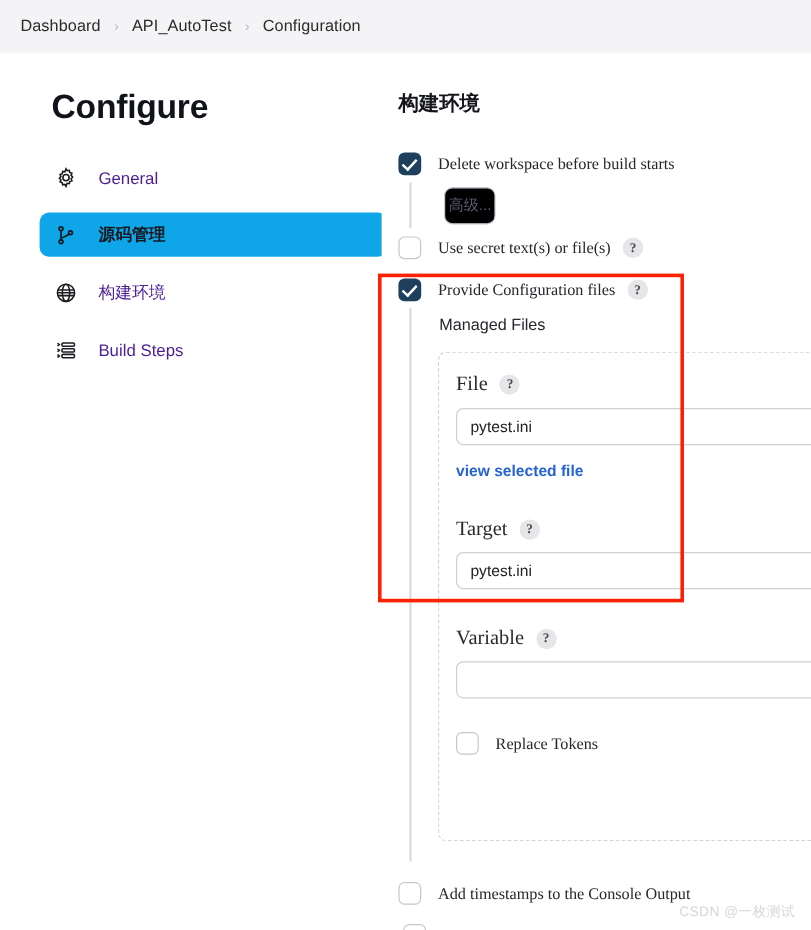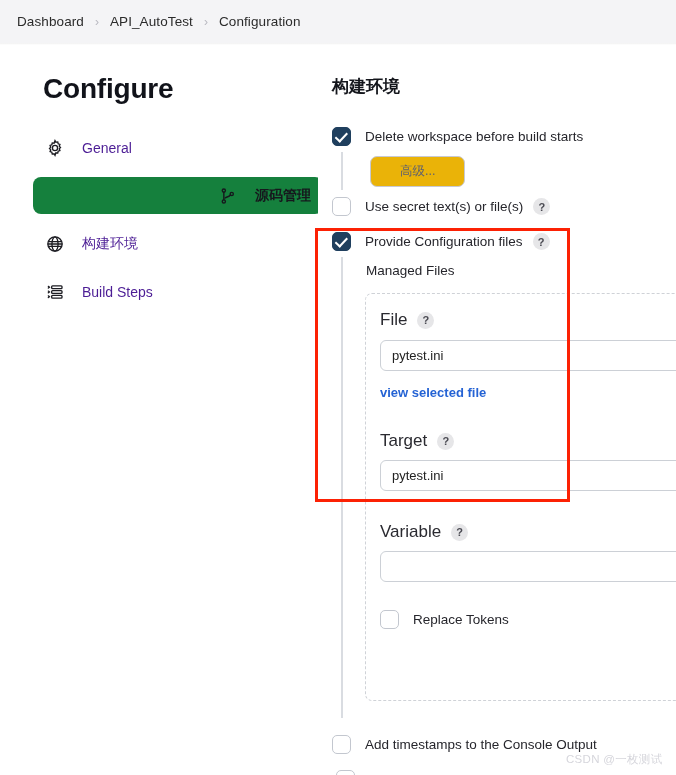--- a/index.html
+++ b/index.html
@@ -36,34 +36,34 @@
   .page-title {
     position: absolute; left: 28px; top: 28px;
     font-size: 28px; font-weight: 700; color: #11131a; letter-spacing: -.2px;
   }
   .nav { position: absolute; left: 18px; top: 84px; width: 290px; }
   .nav-item {
     display: flex; align-items: center; gap: 17px;
     height: 37px; padding: 0 12px; border-radius: 8px;
     margin-bottom: 11px; cursor: pointer;
   }
-  .nav-item.active { background: #15803d; justify-content: flex-end; }
+  .nav-item.active { background: #0ea5e9; }
   .nav-label { font-size: 14px; color: #4c1d95; }
   .nav-item.active .nav-label { font-weight: 700; color: #16181d; }
   .nav-ico { width: 20px; height: 20px; flex: 0 0 20px; display:block; }
   .nav-ico svg { display:block; }
 
   
   .main { position: absolute; left: 318px; top: 45px; width: 358px; height: 730px; background: #fff; }
   .section-title {
     position: absolute; left: 14px; top: 30px;
     font-size: 17px; font-weight: 700; color: #14161c;
   }
 
-  .row { position: absolute; display: flex; align-items: center; }
+  .row { position: absolute; display: flex; align-items: center; font-family: Liberation Serif, serif; }
   .cb {
     width: 19px; height: 19px; border-radius: 5px; flex: 0 0 19px;
     border: 1.6px solid #c3c7cf; background:#fff; cursor: pointer;
     position: relative;
   }
   .cb.checked { background: #1f3f5e; border-color: #1f3f5e; }
   .cb.checked::after {
     content:""; position:absolute; left: 5px; top: 2.4px;
     width: 5px; height: 9.5px; border: solid #fff;
     border-width: 0 2px 2px 0; transform: rotate(43deg);
@@ -74,22 +74,22 @@
     width: 17px; height: 17px; border-radius: 50%; background: #e6e6e8;
     color: #4a4a52; font-size: 11px; font-weight: 700;
     display: inline-flex; align-items: center; justify-content: center;
     margin-left: 10px; cursor: pointer; flex: 0 0 17px;
   }
 
   .vline { position: absolute; width: 1.6px; background: #d9dce1; }
 
   .btn-adv {
     position: absolute; left: 370px; top: 156px;
-    padding: 6px 29px; border: 1.3px solid #c7c9d4; border-radius: 7px;
-    background: #eab308; color: #5c5f72; font-size: 12.5px;
+    padding: 6px 3px; border: 1.3px solid #c7c9d4; border-radius: 7px;
+    background: #000000; color: #5c5f72; font-size: 12.5px;
     cursor: pointer; font-family: inherit;
   }
 
   .field-label { font-size: 17px; color: #2a2a30; }
   .input {
     position: absolute; height: 31px; border: 1.3px solid #ccd0d6;
     border-radius: 6px; background: #fff;
     font-size: 13px; color: #222; padding: 0 11px;
     font-family: inherit; outline: none;
   }

